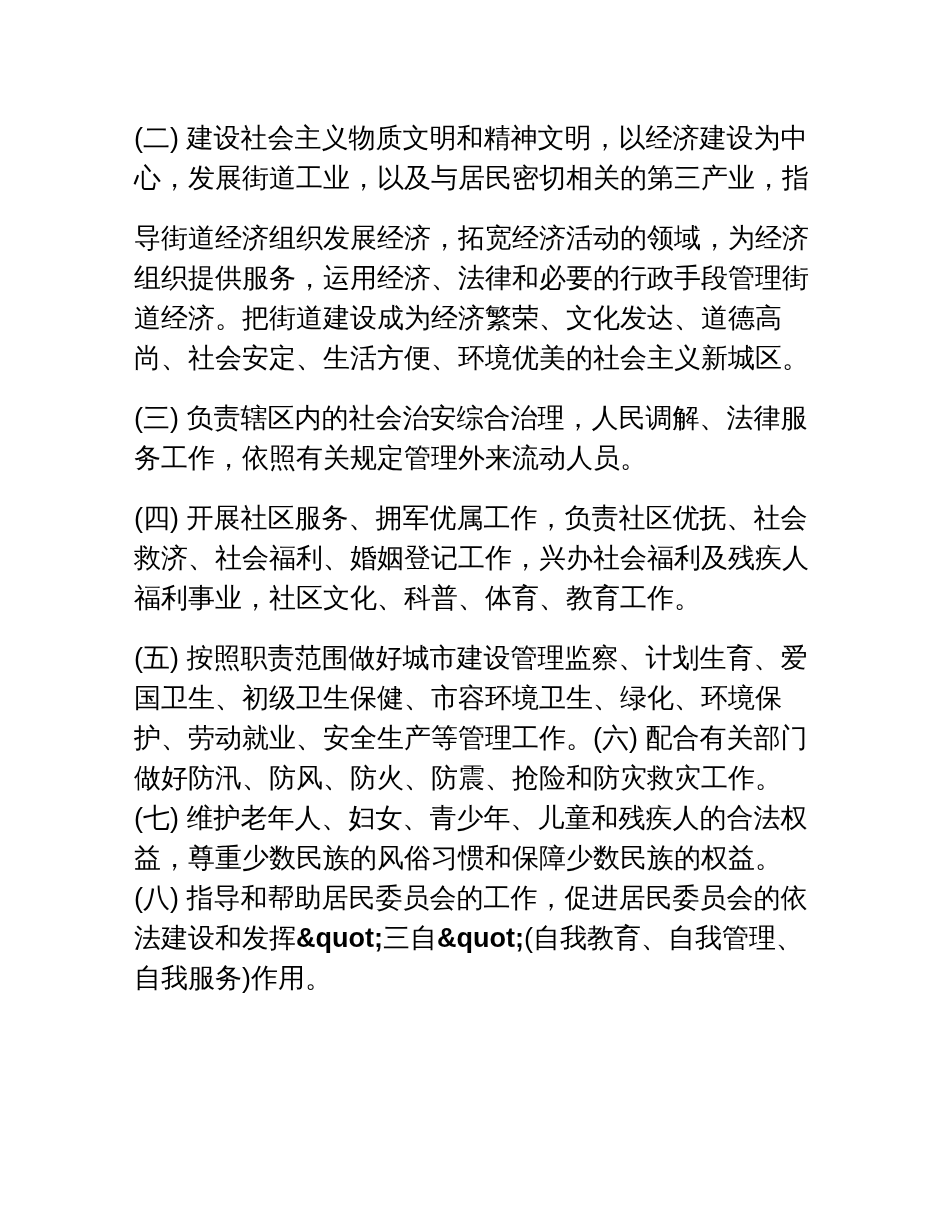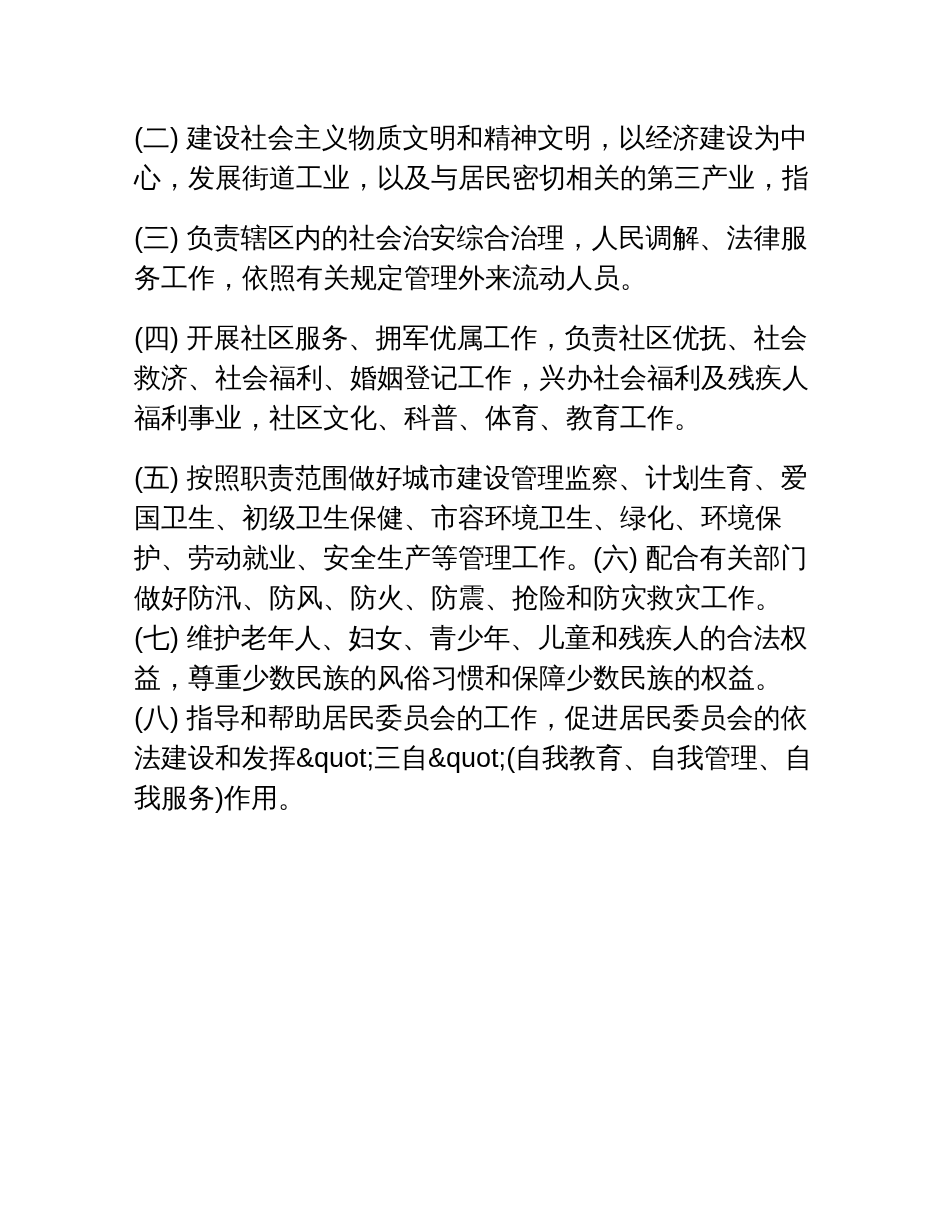--- a/index.html
+++ b/index.html
@@ -30,29 +30,30 @@
     font-weight: 400;
     color: #000000;
     text-align: left;
     letter-spacing: 0;
     word-break: break-all;
   }
   .para:last-child {
     margin-bottom: 0;
   }
   .para .bold-seg {
-    font-weight: 400;
+    font-weight: 700;
   }
   .para .plain-seg {
     font-weight: 400;
   }
 </style>
 </head>
 <body style="background: rgb(255, 255, 255);">
 
 <div class="doc-page">
   <div class="doc-content">
     <p class="para"><span class="plain-seg">(二) 建设社会主义物质文明和精神文明，以经济建设为中心，发展街道工业，以及与居民密切相关的第三产业，指</span></p>
+    <p class="para"><span class="plain-seg">导街道经济组织发展经济，拓宽经济活动的领域，为经济组织提供服务，运用经济、法律和必要的行政手段管理街道经济。把街道建设成为经济繁荣、文化发达、道德高尚、社会安定、生活方便、环境优美的社会主义新城区。</span></p>
     <p class="para"><span class="plain-seg">(三) 负责辖区内的社会治安综合治理，人民调解、法律服务工作，依照有关规定管理外来流动人员。</span></p>
     <p class="para"><span class="plain-seg">(四) 开展社区服务、拥军优属工作，负责社区优抚、社会救济、社会福利、婚姻登记工作，兴办社会福利及残疾人福利事业，社区文化、科普、体育、教育工作。</span></p>
     <p class="para"><span class="plain-seg">(五) 按照职责范围做好城市建设管理监察、计划生育、爱国卫生、初级卫生保健、市容环境卫生、绿化、环境保护、劳动就业、安全生产等管理工作。(六) 配合有关部门做好防汛、防风、防火、防震、抢险和防灾救灾工作。 (七) 维护老年人、妇女、青少年、儿童和残疾人的合法权益，尊重少数民族的风俗习惯和保障少数民族的权益。 (八) 指导和帮助居民委员会的工作，促进居民委员会的依法建设和发挥</span><span class="bold-seg">&amp;quot;</span><span class="plain-seg">三自</span><span class="bold-seg">&amp;quot;</span><span class="plain-seg">(自我教育、自我管理、自我服务)作用。</span></p>
   </div>
 </div>
 
 </body></html>

